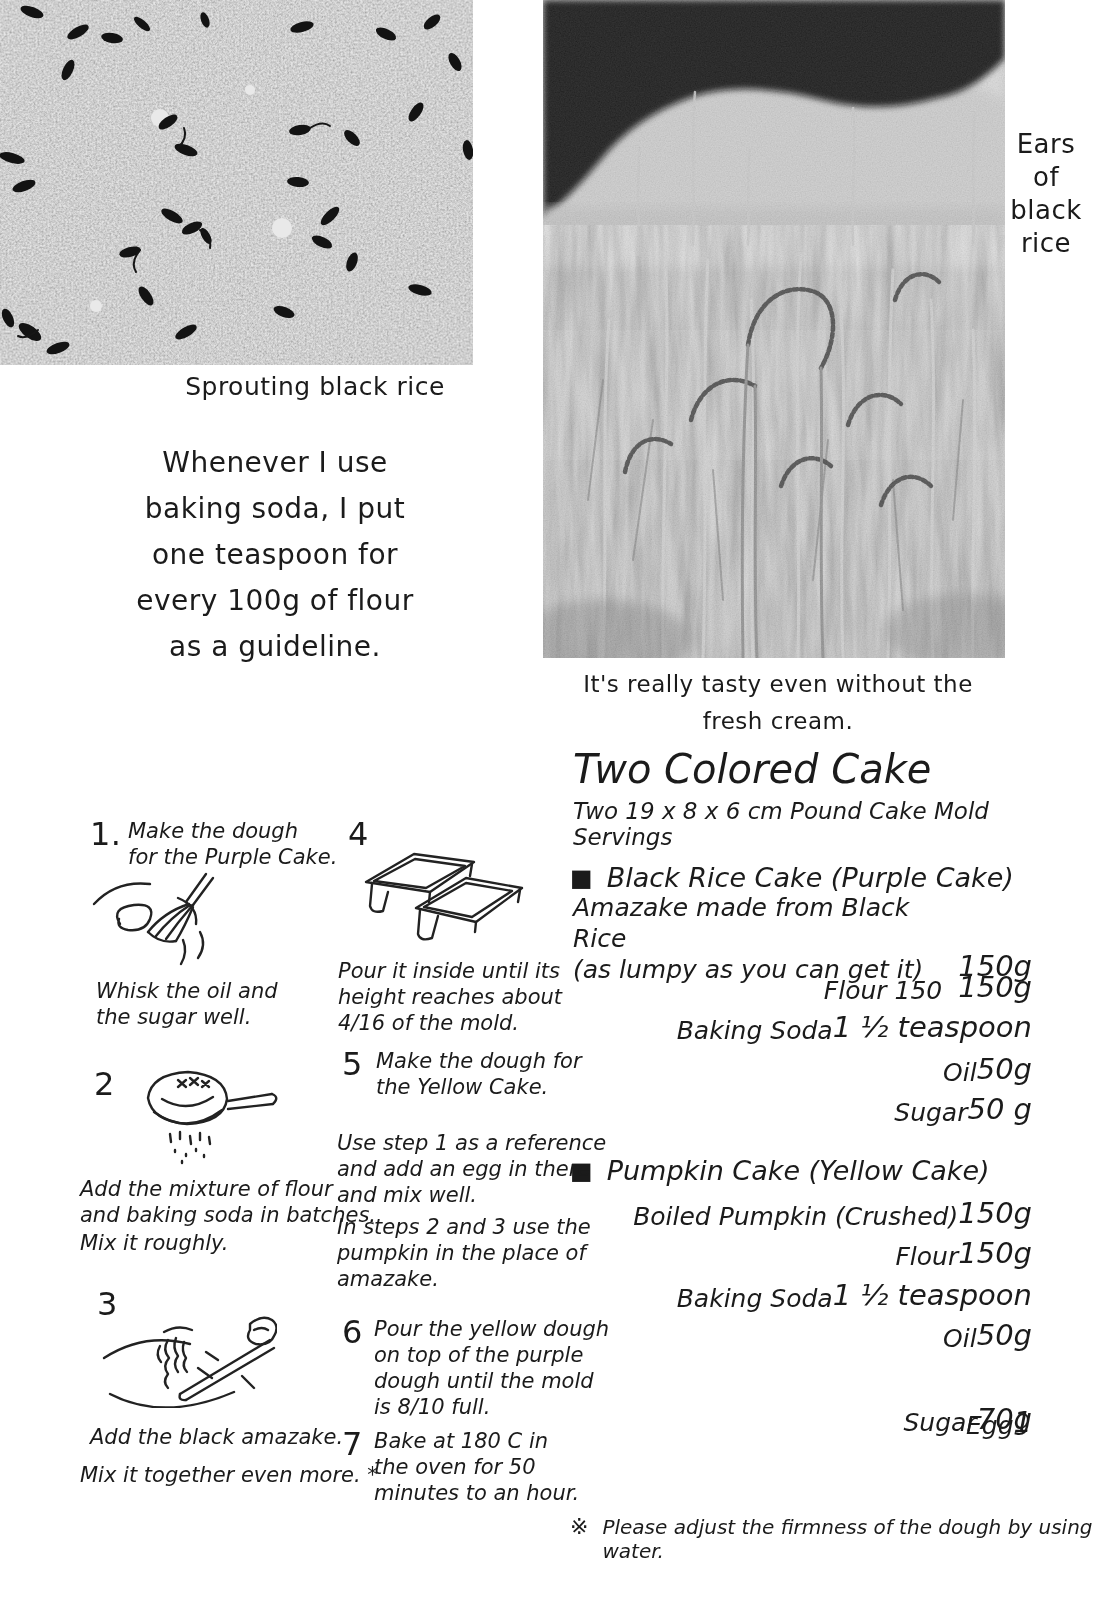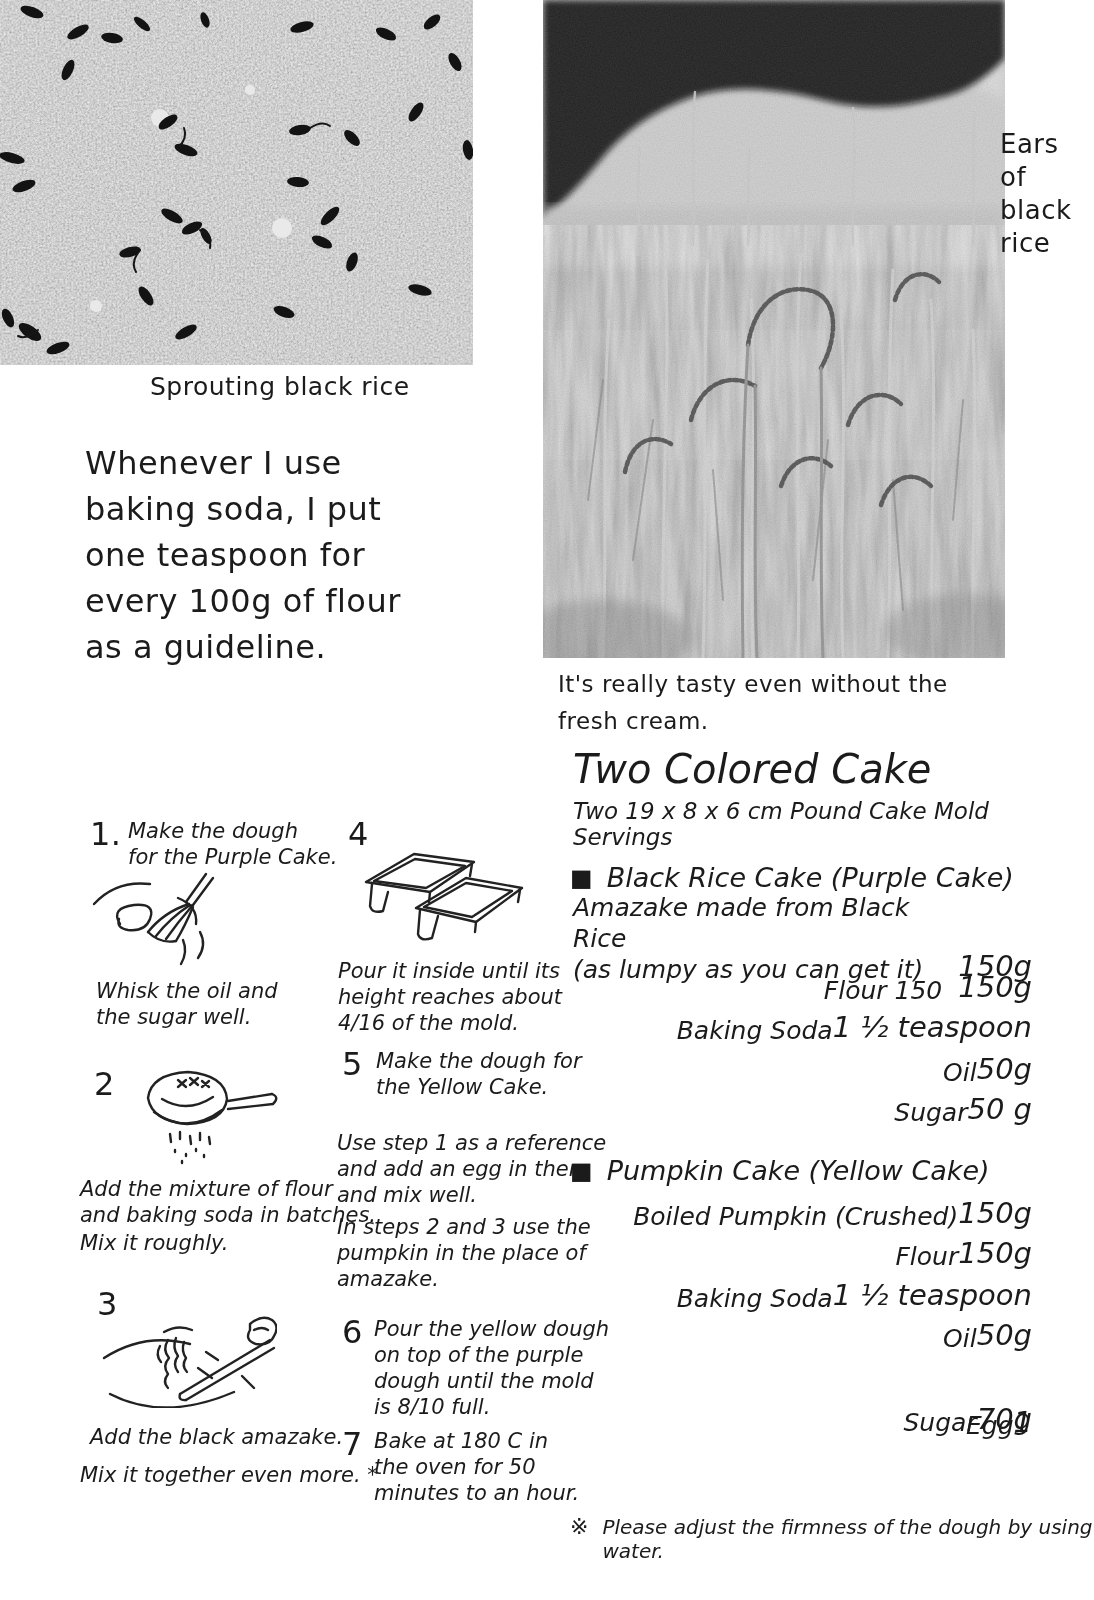--- a/index.html
+++ b/index.html
@@ -5,27 +5,27 @@
   html,body{margin:0;padding:0;background:#e8e8e8;}
   #page{
     position:relative;width:1094px;height:1600px;margin:0 auto;
     background:#ffffff;overflow:hidden;
     font-family:"DejaVu Sans",sans-serif;color:#1b1b1b;
   }
   .abs{position:absolute;}
   .prelines{white-space:pre-line;}
   .comic{letter-spacing:0.5px;}
   .marker{font-style:italic;}
-  .center{text-align:left;}
+  .center{text-align:center;}
   
   .photo{position:absolute;overflow:hidden;background:#9d9d9d;}
   .photo svg{display:block;}
   
   .left-caption{left:150px;top:372px;width:330px;font-size:25px;line-height:30px;}
-  .left-note{left:85px;top:440px;width:380px;font-size:32px;line-height:46px;}
+  .left-note{left:85px;top:440px;width:380px;font-size:28px;line-height:46px;}
   .ears-label{left:1000px;top:128px;width:92px;font-size:26px;line-height:33px;}
   .right-caption{left:558px;top:666px;width:440px;font-size:23px;line-height:37px;}
   
   .recipe-title{left:573px;top:746px;font-size:40px;}
   .recipe-subtitle{left:573px;top:798px;font-size:23px;}
   .sec-header{left:570px;width:462px;font-size:27px;display:flex;align-items:center;gap:14px;}
   .bullet{font-style:normal;font-size:24px;line-height:24px;}
   .ing-row{left:573px;width:459px;display:flex;justify-content:flex-end;align-items:flex-end;}
   .ing-name{font-size:25px;font-style:italic;line-height:31px;}
   .ing-amount{font-size:29px;font-style:italic;padding-bottom:2px;}

